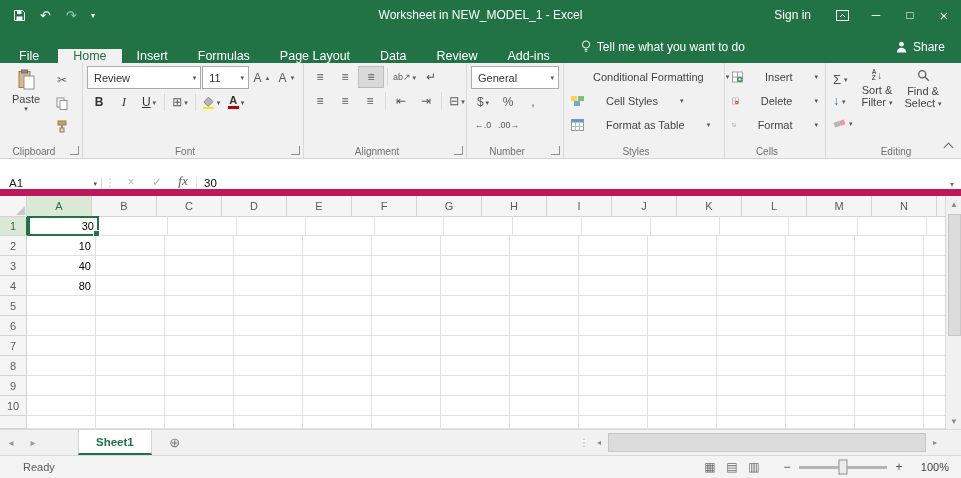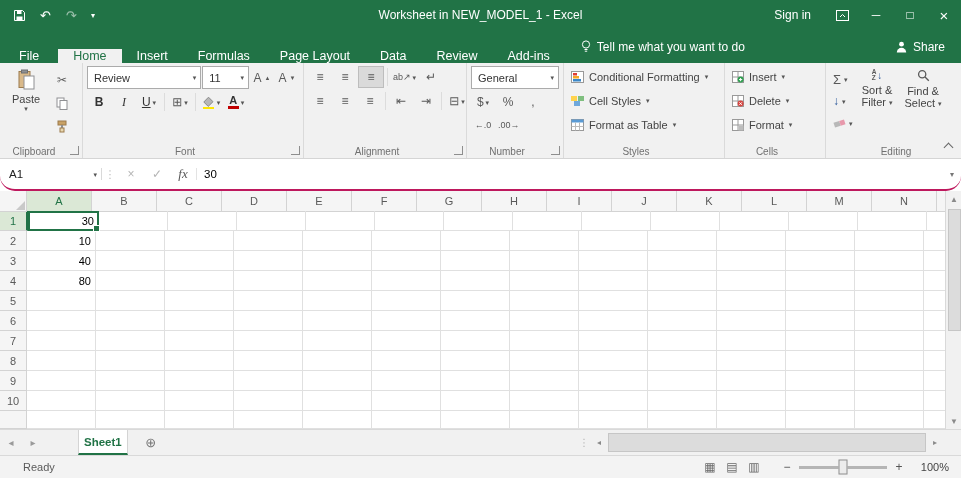--- a/index.html
+++ b/index.html
@@ -51,30 +51,30 @@
   .ul-letter { text-decoration:underline; color:#333; }
   .frow { display:flex; align-items:center; gap:1px; }
   .combo { background:#fff; border:1px solid #ababab; height:21px; display:flex; align-items:center; font-size:11px; color:#333; padding:0 4px 0 6px; }
   .combo .cval { flex:1; white-space:nowrap; overflow:hidden; }
   .combo .dd { margin-left:3px; }
   .vsep { width:1px; height:18px; background:#dcdcdc; margin:0 2px; flex:0 0 auto; }
   .ori { font-size:9px; }
   .dec { font-size:9px; letter-spacing:0; }
   .acolor { display:inline-flex; flex-direction:column; align-items:center; font-size:11px; line-height:10px; color:#333; font-weight:bold; }
   .acolor::after { content:""; width:11px; height:3px; background:#c00000; margin-top:1px; }
-  .stylebtn, .cellbtn { display:flex; align-items:center; gap:5px; height:21px; font-size:11px; color:#444; padding:0 3px; white-space:nowrap; }
+  .stylebtn, .cellbtn { display:flex; align-items:center; gap:22px; height:21px; font-size:11px; color:#444; padding:0 3px; white-space:nowrap; }
   .minicol2 { display:flex; flex-direction:column; gap:2px; padding-top:3px; }
   .sbtn2 { height:20px; display:flex; align-items:center; gap:3px; padding:0 3px; font-size:13px; color:#595959; }
   .azicon { display:inline-flex; align-items:center; gap:1px; }
   .azletters { display:flex; flex-direction:column; font-size:6.5px; line-height:6px; font-weight:bold; color:#595959; }
   .azarrow { font-size:10px; color:#2b579a; }
   .fillarrow { color:#2b579a; font-weight:bold; font-size:12px; }
 
   
-  .formulabar { height:30px; background:#fff; border-bottom:2px solid #be185d; display:flex; align-items:center; flex:0 0 auto;border-radius:15px; }
+  .formulabar { height:30px; background:#fff; border-bottom:7px solid #be185d; display:flex; align-items:flex-end; flex:0 0 auto; }
   .namebox { width:88px; border-right:1px solid #d9d9d9; display:flex; align-items:center; padding:0 4px 0 9px; font-size:11.5px; color:#222; }
   .namebox .dd { margin-left:auto; }
   .fbsep { width:16px; display:flex; align-items:center; justify-content:center; color:#c0c0c0; font-size:11px; }
   .fbbtn { width:26px; display:flex; align-items:center; justify-content:center; font-size:12px; color:#595959; }
   .fbbtn.dim { color:#b5b5b5; }
   .fbbtn.fx { font-style:italic; font-family:"Liberation Serif", serif; font-size:13px; }
   .fbinput { flex:1; border-left:1px solid #e3e3e3; display:flex; align-items:center; padding-left:7px; font-size:11.5px; color:#000; }
   .fbexpand { width:18px; display:flex; align-items:center; justify-content:center; color:#777; font-size:8px; }
 
   
@@ -96,21 +96,21 @@
   .fill-handle { position:absolute; right:-3px; bottom:-3px; width:5px; height:5px; background:#217346; border:1px solid #fff; }
   .vscroll { width:16px; background:#f1f1f1; border-left:1px solid #d9d9d9; display:flex; flex-direction:column; flex:0 0 auto; }
   .vsbtn { height:16px; display:flex; align-items:center; justify-content:center; font-size:8px; color:#8a8a8a; flex:0 0 auto; }
   .vstrack { flex:1 1 auto; position:relative; }
   .vsthumb { position:absolute; top:2px; left:2px; width:11px; height:120px; background:#dcdcdc; border:1px solid #c6c6c6; }
 
   
   .sheetbar { height:25px; background:#f1f1f1; border-top:1px solid #d9d9d9; display:flex; align-items:stretch; flex:0 0 auto; }
   .snav { width:22px; display:flex; align-items:center; justify-content:center; color:#9a9a9a; font-size:10px; }
   .sheettabs { display:flex; align-items:stretch; margin-left:34px; }
-  .sheettab { padding:0 5px; display:flex; align-items:center; font-size:11.5px; color:#444; border-right:1px solid #d4d4d4; }
+  .sheettab { padding:0 17px; display:flex; align-items:center; font-size:11.5px; color:#444; border-right:1px solid #d4d4d4; }
   .sheettab.active { background:#fff; color:#217346; font-weight:bold; border-left:1px solid #d4d4d4; border-bottom:2px solid #217346; }
   .addsheet { width:30px; display:flex; align-items:center; justify-content:center; color:#767676; font-size:13px; margin-left:8px; }
   .sheetspacer { flex:1; }
   .tabsplit { width:14px; display:flex; align-items:center; justify-content:center; color:#b5b5b5; font-size:10px; }
   .hscroll { width:352px; display:flex; align-items:center; margin-right:18px; }
   .hsbtn { width:16px; height:100%; display:flex; align-items:center; justify-content:center; color:#8a8a8a; font-size:8px; }
   .hstrack { flex:1; height:100%; position:relative; }
   .hsthumb { position:absolute; top:3px; left:1px; right:1px; height:17px; background:#dcdcdc; border:1px solid #c6c6c6; }
 
   

